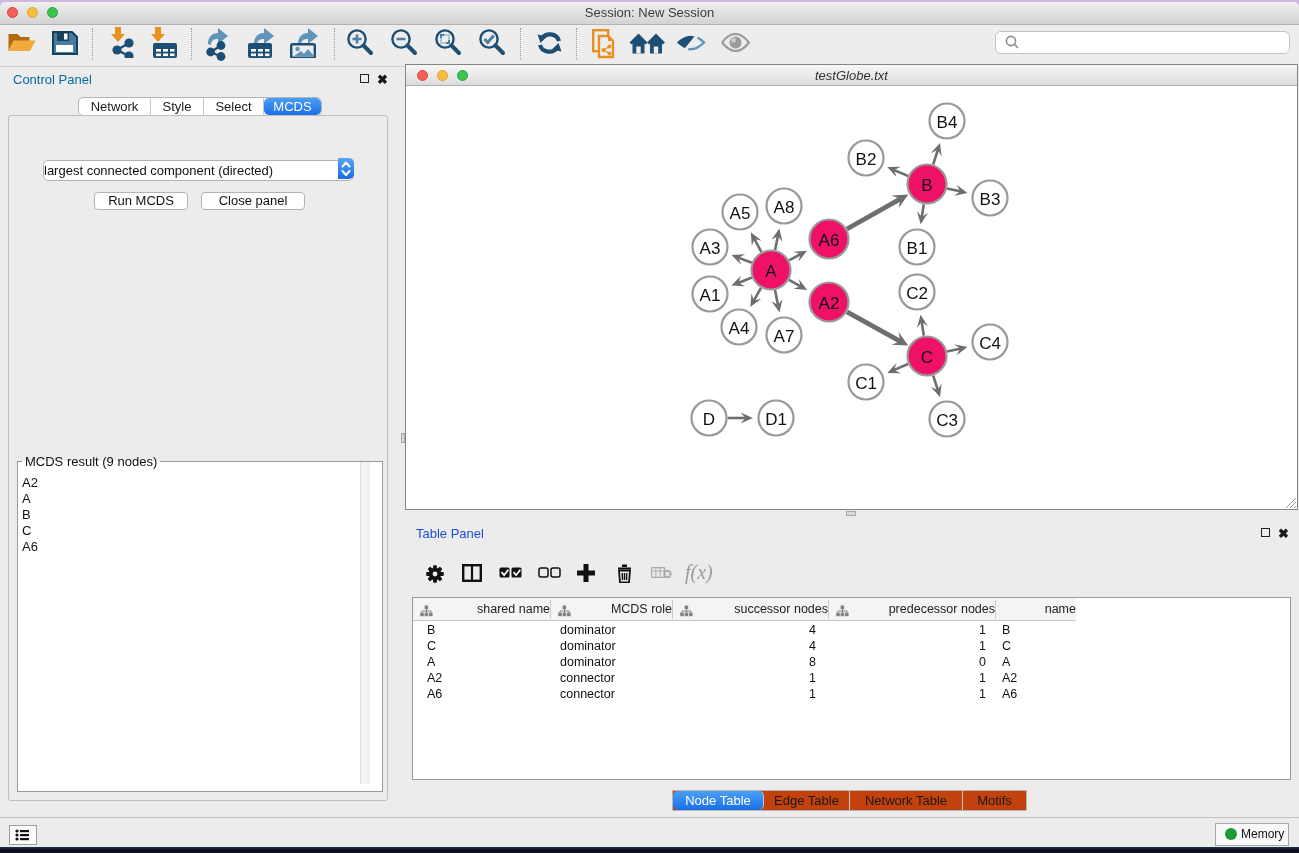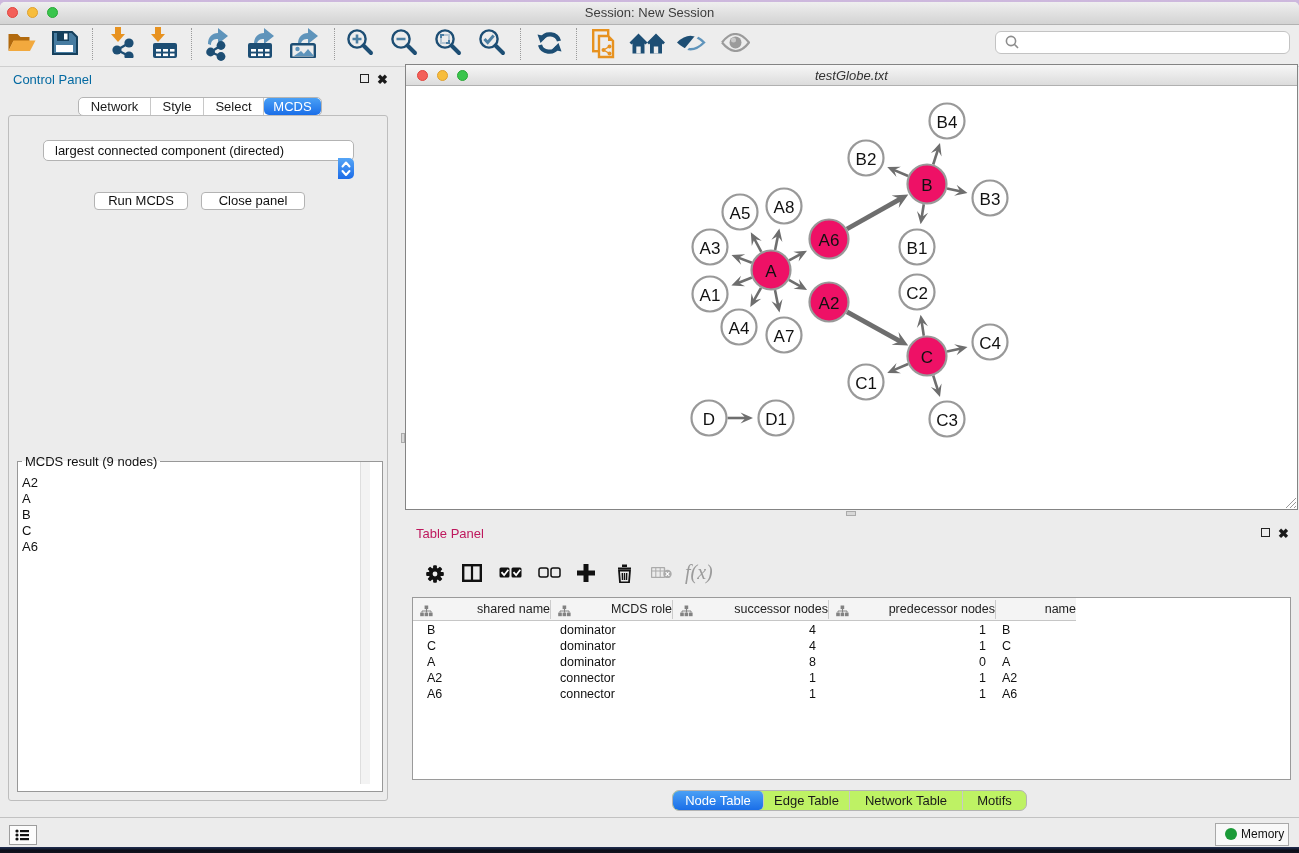--- a/index.html
+++ b/index.html
@@ -22,46 +22,46 @@
 
 #cpanel-title{position:absolute;left:13px;top:72px;font-size:13px;color:#0369a1;}
 .sqicon{position:absolute;width:9px;height:9px;border:1.6px solid #222;}
 .xicon{position:absolute;font-size:13px;font-weight:bold;color:#1a1a1a;}
 #cp-tabs{position:absolute;left:78px;top:97px;height:19px;display:flex;border:1px solid #b4b4b4;border-radius:5px;background:#fff;overflow:hidden;}
 #cp-tabs .seg{font-size:13px;color:#1a1a1a;text-align:center;line-height:17px;border-right:1px solid #c8c8c8;}
 #cp-tabs .seg:last-child{border-right:none;}
 #cp-tabs .sel{background:linear-gradient(#4aa0f5,#1a6ee8);color:#fff;border-radius:5px;}
 #cp-pane{position:absolute;left:8px;top:115px;width:380px;height:686px;border:1px solid #bdbdbd;border-radius:3px;}
 #optlabel{position:absolute;left:0px;top:136px;width:397px;text-align:center;font-size:13px;color:#111;}
-#dropdown{position:absolute;left:43px;top:140px;width:311px;height:21px;background:#fff;border:1px solid #b3b3b3;border-radius:5px;font-size:13px;color:#111;line-height:19px;padding-left:11px;}
+#dropdown{position:absolute;left:43px;top:160px;width:311px;height:21px;background:#fff;border:1px solid #b3b3b3;border-radius:5px;font-size:13px;color:#111;line-height:19px;}
 #spinner{position:absolute;left:338px;top:158px;width:16px;height:21px;background:linear-gradient(#55a5f6,#1c6ce8);border-radius:0 5px 5px 0;}
 .btn{position:absolute;height:18px;background:#fff;border:1px solid #b3b3b3;border-radius:4px;font-size:13px;color:#111;text-align:center;line-height:16px;}
 
 #fieldset{position:absolute;left:17px;top:461px;width:366px;height:331px;border:1px solid #989898;background:#fff;}
 #legend{position:absolute;left:22px;top:454px;padding:0 3px;font-size:13px;color:#111;background:linear-gradient(#ececec 47%,#ffffff 47%);}
 #mcdslist{position:absolute;left:22px;top:475px;font-size:13px;color:#111;line-height:16px;}
 #vscroll{position:absolute;left:360px;top:462px;width:10px;height:322px;background:#f3f3f3;border-left:1px solid #dedede;}
 
 #iframe{position:absolute;left:405px;top:64px;width:893px;height:446px;border:1px solid #848484;background:#fff;}
 #iftitle{position:absolute;left:0;top:0;width:891px;height:21px;background:linear-gradient(#f7f7f7,#dcdcdc);border-bottom:1px solid #b0b0b0;}
 #iftitle .t-red{left:11px;background:#f3605a;border:1px solid #e0453e;}
 #iftitle .t-yel{left:31px;background:#f7bd3c;border:1px solid #dfa02f;}
 #iftitle .t-grn{left:51px;background:#3ac54d;border:1px solid #2aa838;}
 #iftitle .tl{top:4.5px;}
 #iftext{position:absolute;top:3px;left:0;width:891px;text-align:center;font-size:13px;color:#333;font-style:italic;}
 
-#tp-title{position:absolute;left:416px;top:526px;font-size:13px;color:#be185d;}
+#tp-title{position:absolute;left:416px;top:526px;font-size:13px;color:#1d4ed8;}
 #tablebox{position:absolute;left:412px;top:597px;width:879px;height:183px;background:#fff;border:1px solid #9a9a9a;}
 #thead{position:absolute;left:0;top:0;width:663px;height:23px;background:#f4f4f4;border-bottom:1px solid #c6c6c6;}
 #thead .colsep{position:absolute;top:2px;height:19px;width:0;border-left:1px solid #cccccc;}
 #thead .hlabel{position:absolute;top:4px;font-size:12.5px;color:#222;text-align:right;}
 .trow{position:absolute;font-size:12.5px;color:#111;height:16px;line-height:16px;}
 .num{text-align:right;}
 
-#bt-tabs{position:absolute;left:672px;top:790px;height:21px;display:flex;border:1px solid #b4b4b4;border-radius:7px;background:#bef264;overflow:hidden;}
+#bt-tabs{position:absolute;left:672px;top:790px;height:21px;display:flex;border:1px solid #b4b4b4;border-radius:1px;background:#c2410c;overflow:hidden;}
 #bt-tabs .seg{font-size:13px;color:#1a1a1a;text-align:center;line-height:19px;border-right:1px solid #c8c8c8;}
 #bt-tabs .seg:last-child{border-right:none;}
 #bt-tabs .sel{background:linear-gradient(#4aa0f5,#1a6ee8);color:#fff;border-radius:5px;}
 
 #statusbar{position:absolute;left:0;top:817px;width:1299px;height:30px;background:#ececec;border-top:1px solid #c2c2c2;}
 #listbtn{position:absolute;left:9px;top:7px;width:28px;height:20px;background:#fcfcfc;border:1px solid #9d9d9d;}
 #membtn{position:absolute;left:1215px;top:5px;width:74px;height:23px;background:#f8f8f8;border:1px solid #a8a8a8;font-size:12px;color:#111;}
 </style></head><body>
 <div id="screen">
 <div id="win">

